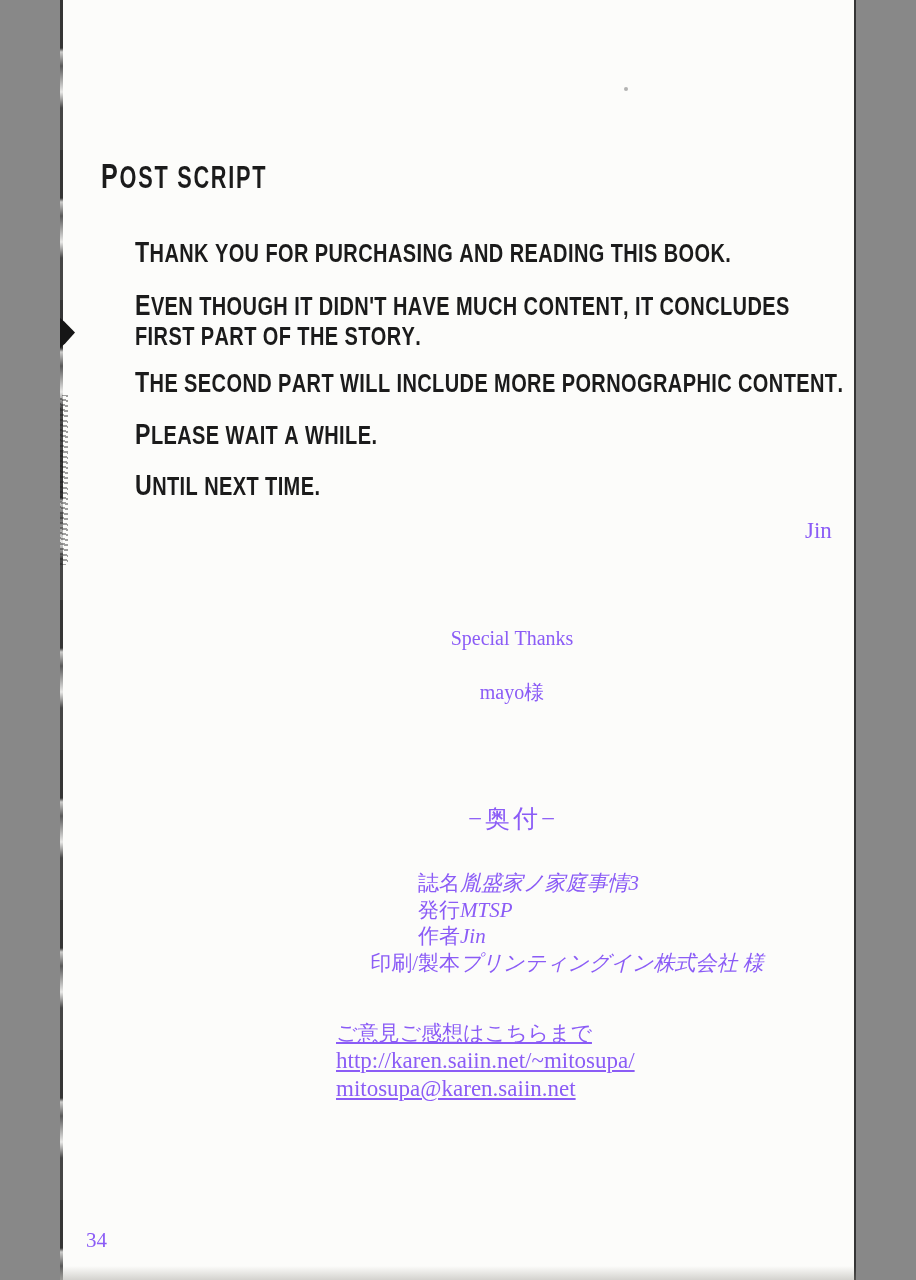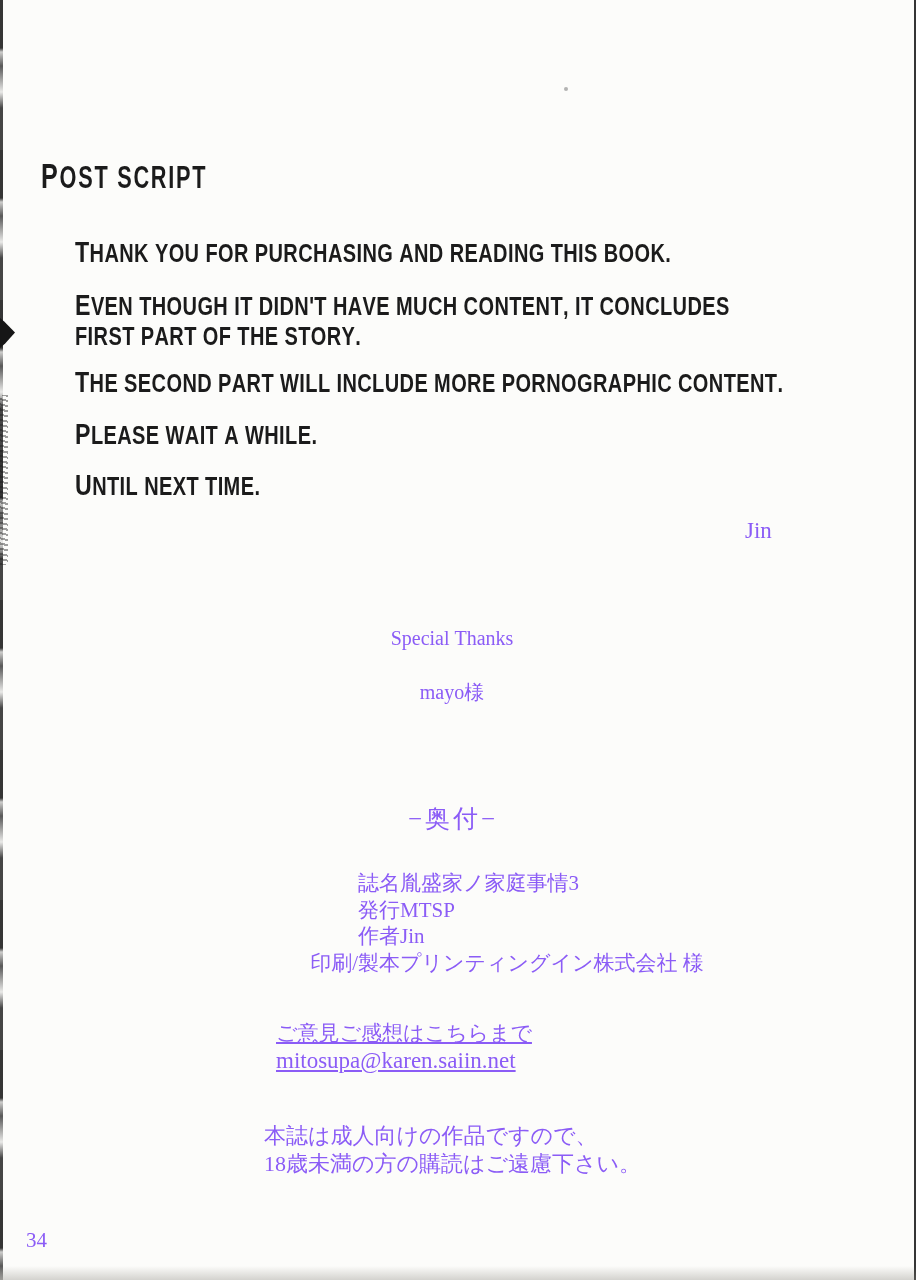--- a/index.html
+++ b/index.html
@@ -1,18 +1,18 @@
 <!DOCTYPE html>
 <html><head>
 <meta charset="utf-8">
 <style>
   html, body { margin: 0; padding: 0; background: #888; }
   .page {
     position: relative;
-    width: 916px;
+    width: 796px;
     height: 1280px;
     margin: 0 auto;
     background: #fcfcfa;
     overflow: hidden;
     font-kerning: none;
   }
 
   
   .edge-left {
     position: absolute; left: 0; top: 0; width: 3px; height: 100%;
@@ -83,21 +83,21 @@
     text-align: center; font-size: 20px; line-height: 27px;
     white-space: pre-line;
   }
   .colophon-title {
     left: 300px; top: 803px; width: 306px;
     text-align: center; font-size: 25px; letter-spacing: 3px; line-height: 32px;
   }
   .colophon-table { left: 266px; top: 870px; font-size: 21px; line-height: 26.5px; }
   .c-row { display: flex; text-align: right; }
   .c-label { width: 134px; flex: 0 0 134px; }
-  .c-value { white-space: nowrap; }
+  .c-value { white-space: nowrap; font-style: italic; }
   .contact { left: 276px; top: 1019px; line-height: 28px; text-decoration: underline; }
   .contact .jp { font-size: 21px; }
   .contact .latin { font-size: 23px; }
   .disclaimer {
     left: 264px; top: 1122px;
     font-size: 22px; line-height: 28px; white-space: pre-line;
   }
   .page-number { left: 26px; top: 1228px; font-size: 21px; }
 </style>
 </head>
@@ -143,21 +143,20 @@
       <span class="c-value">Jin</span>
     </div>
     <div class="c-row">
       <span class="c-label">印刷/製本</span>
       <span class="c-value">プリンティングイン株式会社 様</span>
     </div>
   </div>
 
   <div class="serif contact">
     <div class="jp">ご意見ご感想はこちらまで</div>
+    <div class="latin">http://karen.saiin.net/~mitosupa/</div>
     <div class="latin">mitosupa@karen.saiin.net</div>
   </div>
 
-  <div class="serif disclaimer">本誌は成人向けの作品ですので、
-18歳未満の方の購読はご遠慮下さい。</div>
 
   <div class="serif page-number">34</div>
 
 </div>
 
 </body></html>

